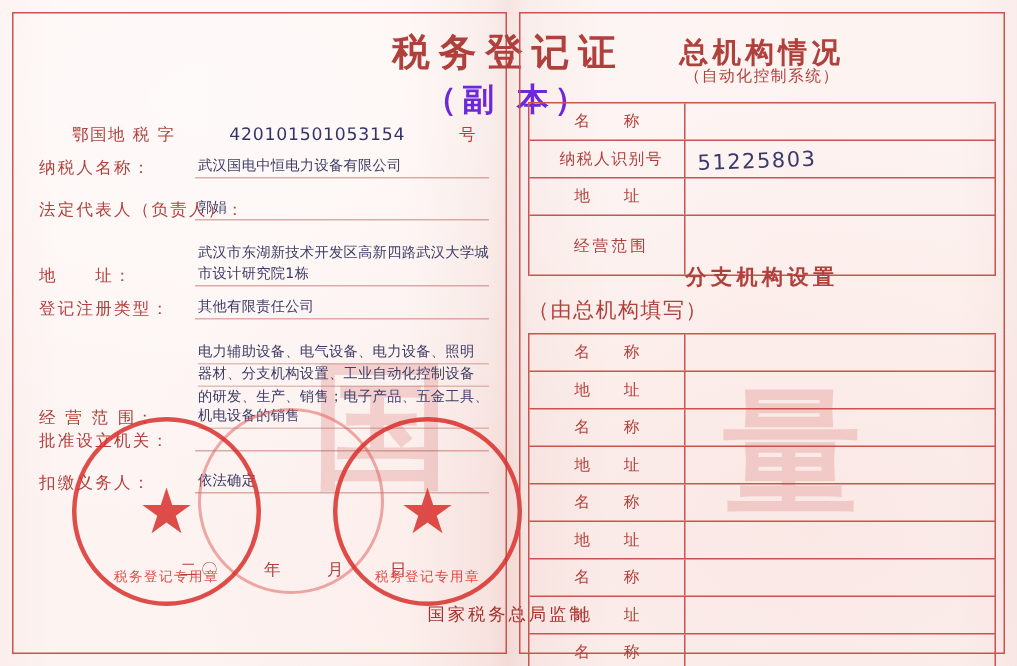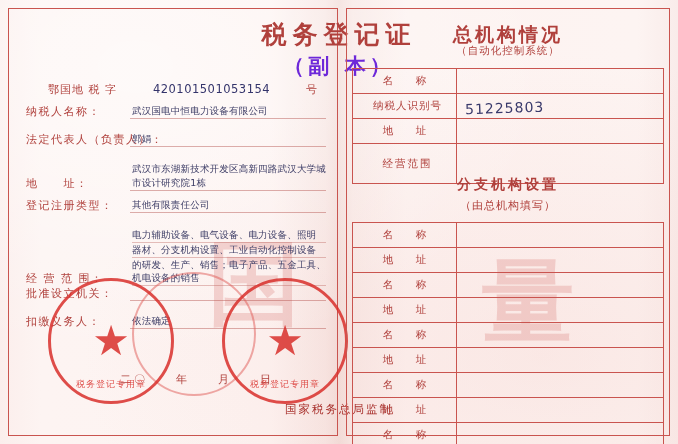--- a/index.html
+++ b/index.html
@@ -222,22 +222,22 @@
     font-size: 14px;
     font-weight: bold;
     letter-spacing: 3px;
     color: #b0403c;
   }
   .rt-sub2 {
     position: absolute;
     left: 352px;
     top: 198px;
     width: 312px;
-    text-align: center;
-    font-size: 11px;
+    text-align: left;
+    font-size: 14px;
     letter-spacing: 1px;
     color: #b0403c;
   }
   .grid {
     position: absolute;
     left: 352px;
     width: 312px;
     border-left: 1px solid #c9544f;
     border-top: 1px solid #c9544f;
     box-sizing: border-box;

